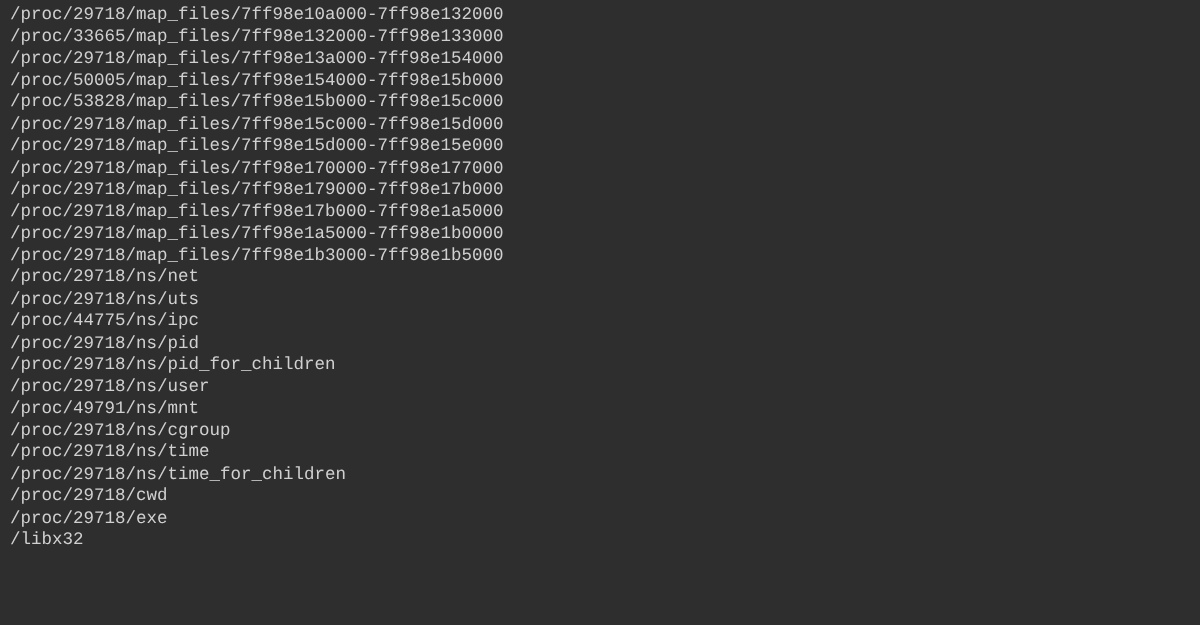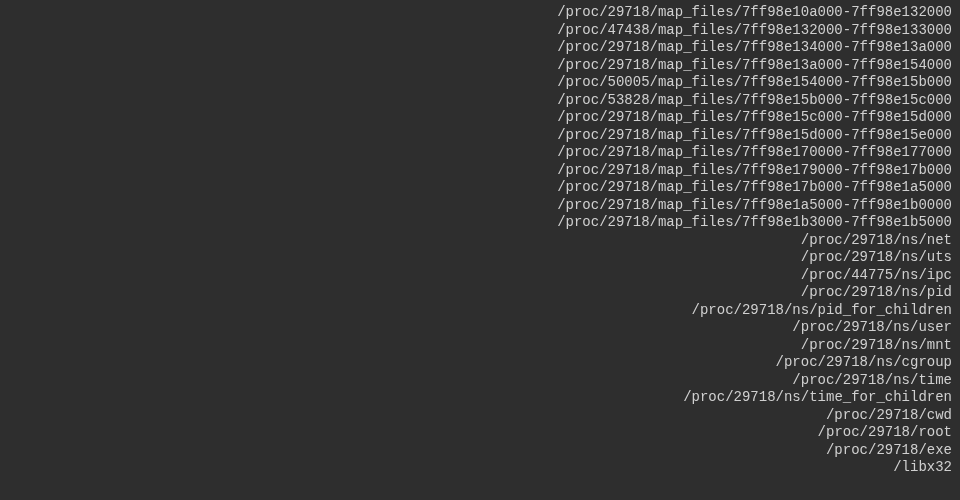--- a/index.html
+++ b/index.html
@@ -14,47 +14,44 @@
       font-size: 14px;
       line-height: 1.25;
       padding: 4px 8px;
       width: 960px;
       height: 500px;
       overflow: hidden;
     }
     .terminal-line {
       white-space: pre;
       display: block;
-      text-align: right;
     }
   </style>
 </head>
 <body>
 
 <div id="terminal-output">
     <span class="terminal-line">/proc/29718/map_files/7ff98e10a000-7ff98e132000</span>
-    <span class="terminal-line">/proc/47438/map_files/7ff98e132000-7ff98e133000</span>
-    <span class="terminal-line">/proc/29718/map_files/7ff98e134000-7ff98e13a000</span>
+    <span class="terminal-line">/proc/33665/map_files/7ff98e132000-7ff98e133000</span>
     <span class="terminal-line">/proc/29718/map_files/7ff98e13a000-7ff98e154000</span>
     <span class="terminal-line">/proc/50005/map_files/7ff98e154000-7ff98e15b000</span>
     <span class="terminal-line">/proc/53828/map_files/7ff98e15b000-7ff98e15c000</span>
     <span class="terminal-line">/proc/29718/map_files/7ff98e15c000-7ff98e15d000</span>
     <span class="terminal-line">/proc/29718/map_files/7ff98e15d000-7ff98e15e000</span>
     <span class="terminal-line">/proc/29718/map_files/7ff98e170000-7ff98e177000</span>
     <span class="terminal-line">/proc/29718/map_files/7ff98e179000-7ff98e17b000</span>
     <span class="terminal-line">/proc/29718/map_files/7ff98e17b000-7ff98e1a5000</span>
     <span class="terminal-line">/proc/29718/map_files/7ff98e1a5000-7ff98e1b0000</span>
     <span class="terminal-line">/proc/29718/map_files/7ff98e1b3000-7ff98e1b5000</span>
     <span class="terminal-line">/proc/29718/ns/net</span>
     <span class="terminal-line">/proc/29718/ns/uts</span>
     <span class="terminal-line">/proc/44775/ns/ipc</span>
     <span class="terminal-line">/proc/29718/ns/pid</span>
     <span class="terminal-line">/proc/29718/ns/pid_for_children</span>
     <span class="terminal-line">/proc/29718/ns/user</span>
-    <span class="terminal-line">/proc/29718/ns/mnt</span>
+    <span class="terminal-line">/proc/49791/ns/mnt</span>
     <span class="terminal-line">/proc/29718/ns/cgroup</span>
     <span class="terminal-line">/proc/29718/ns/time</span>
     <span class="terminal-line">/proc/29718/ns/time_for_children</span>
     <span class="terminal-line">/proc/29718/cwd</span>
-    <span class="terminal-line">/proc/29718/root</span>
     <span class="terminal-line">/proc/29718/exe</span>
     <span class="terminal-line">/libx32</span>
   </div>
 
 </body></html>

